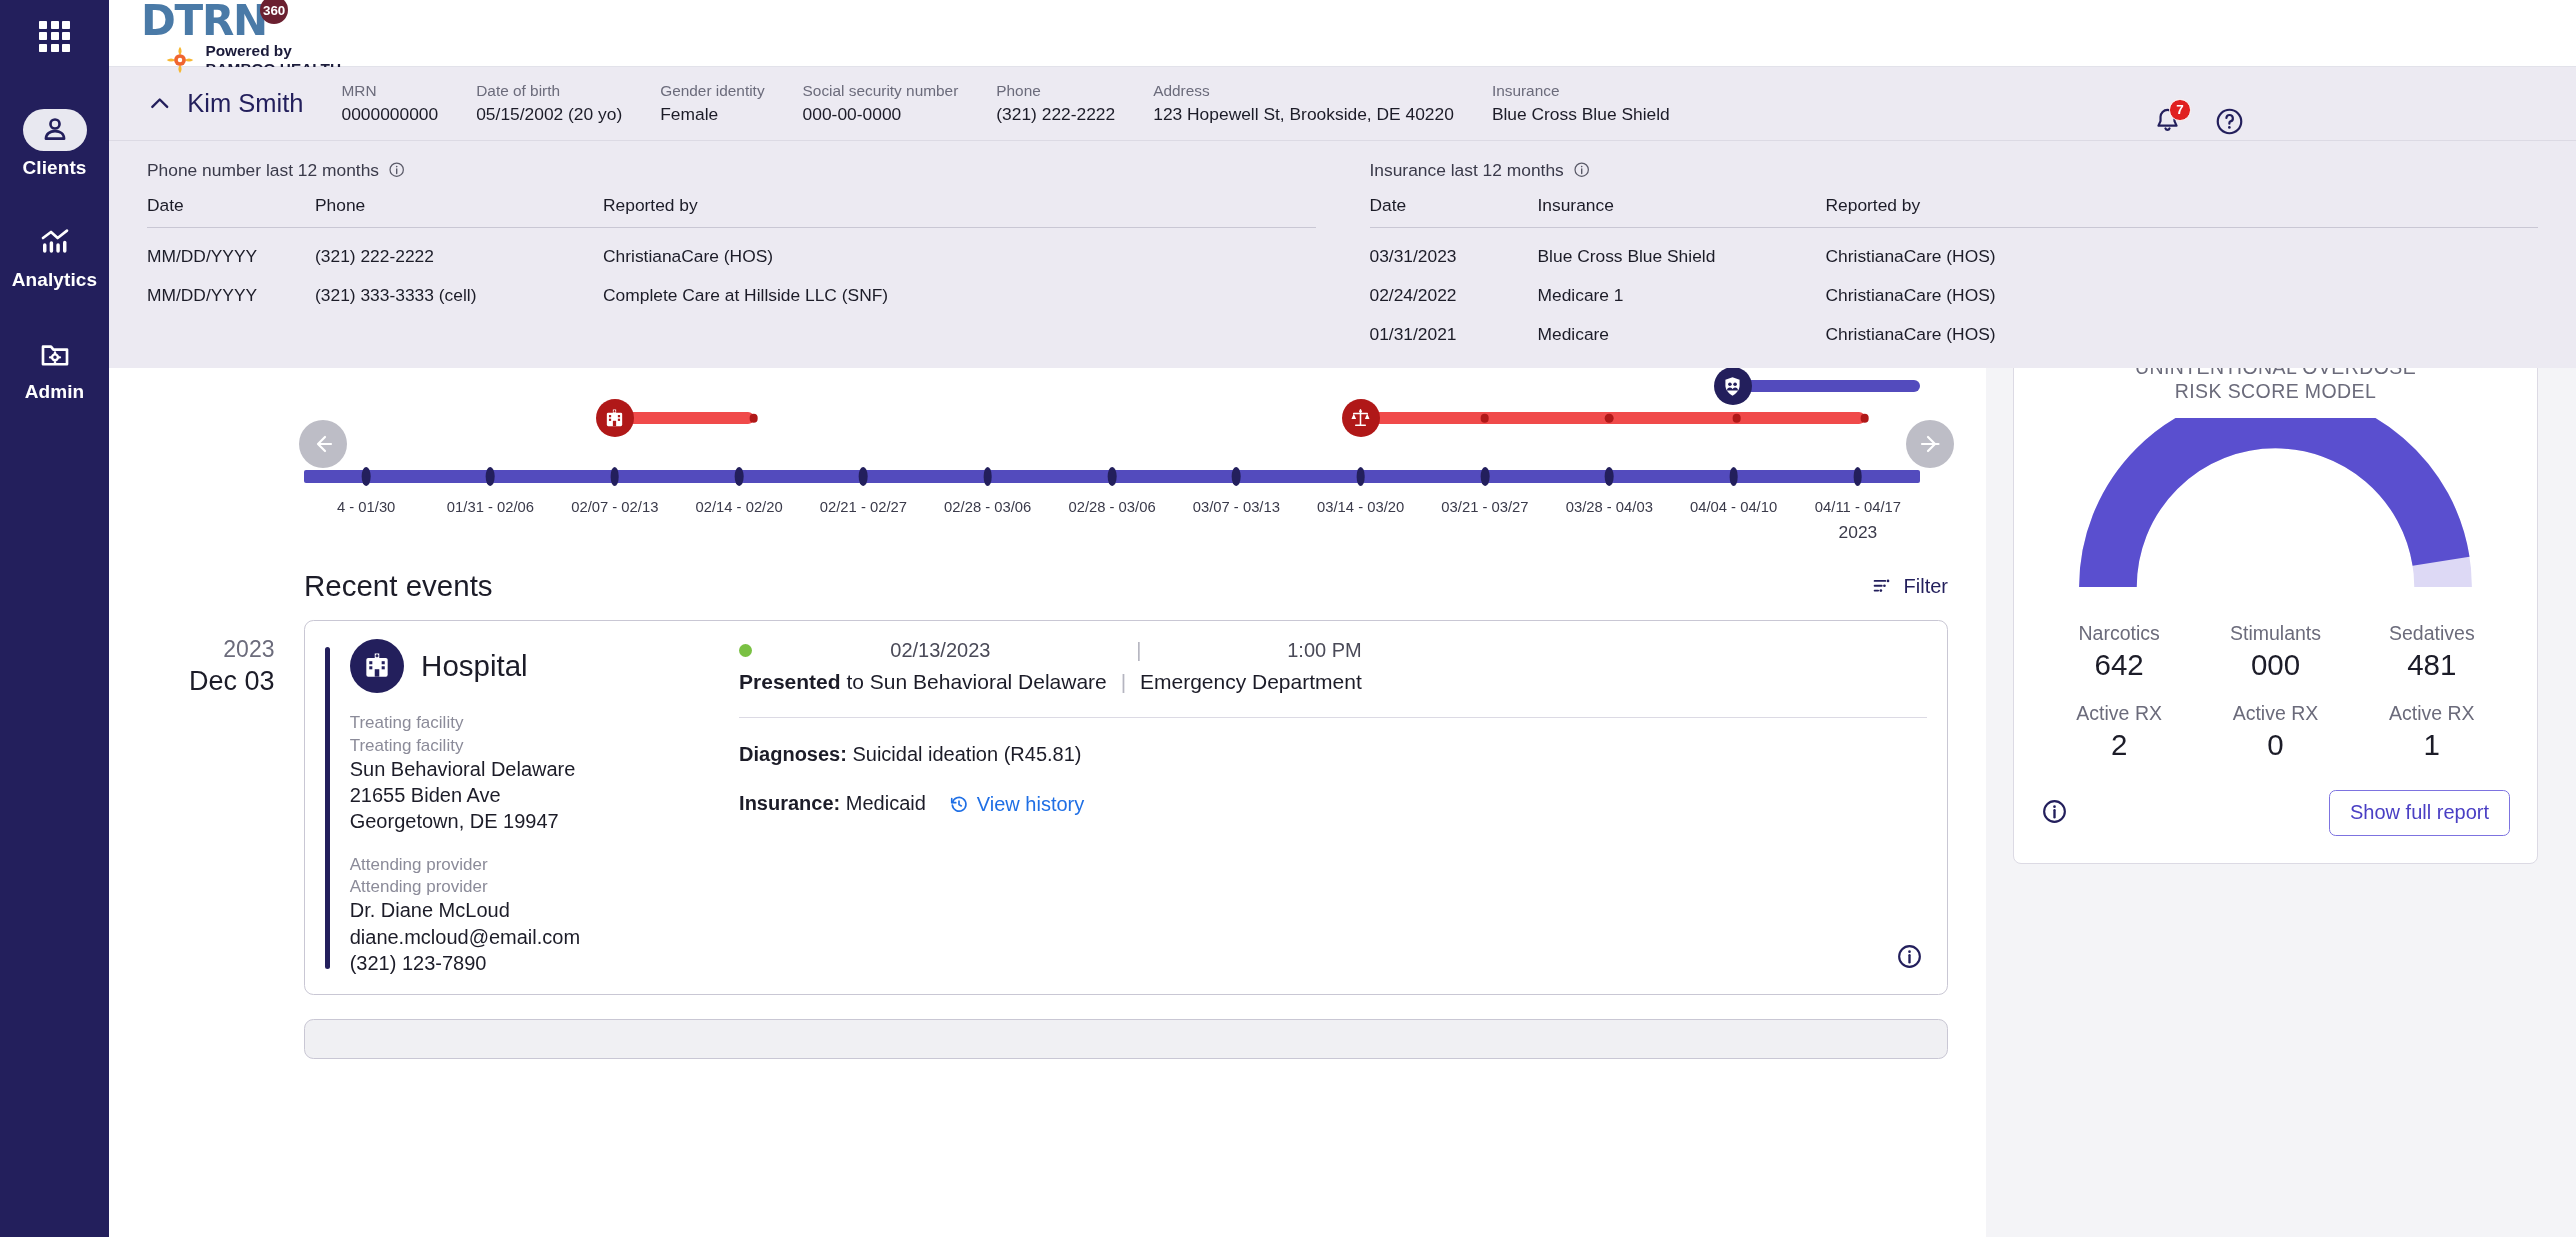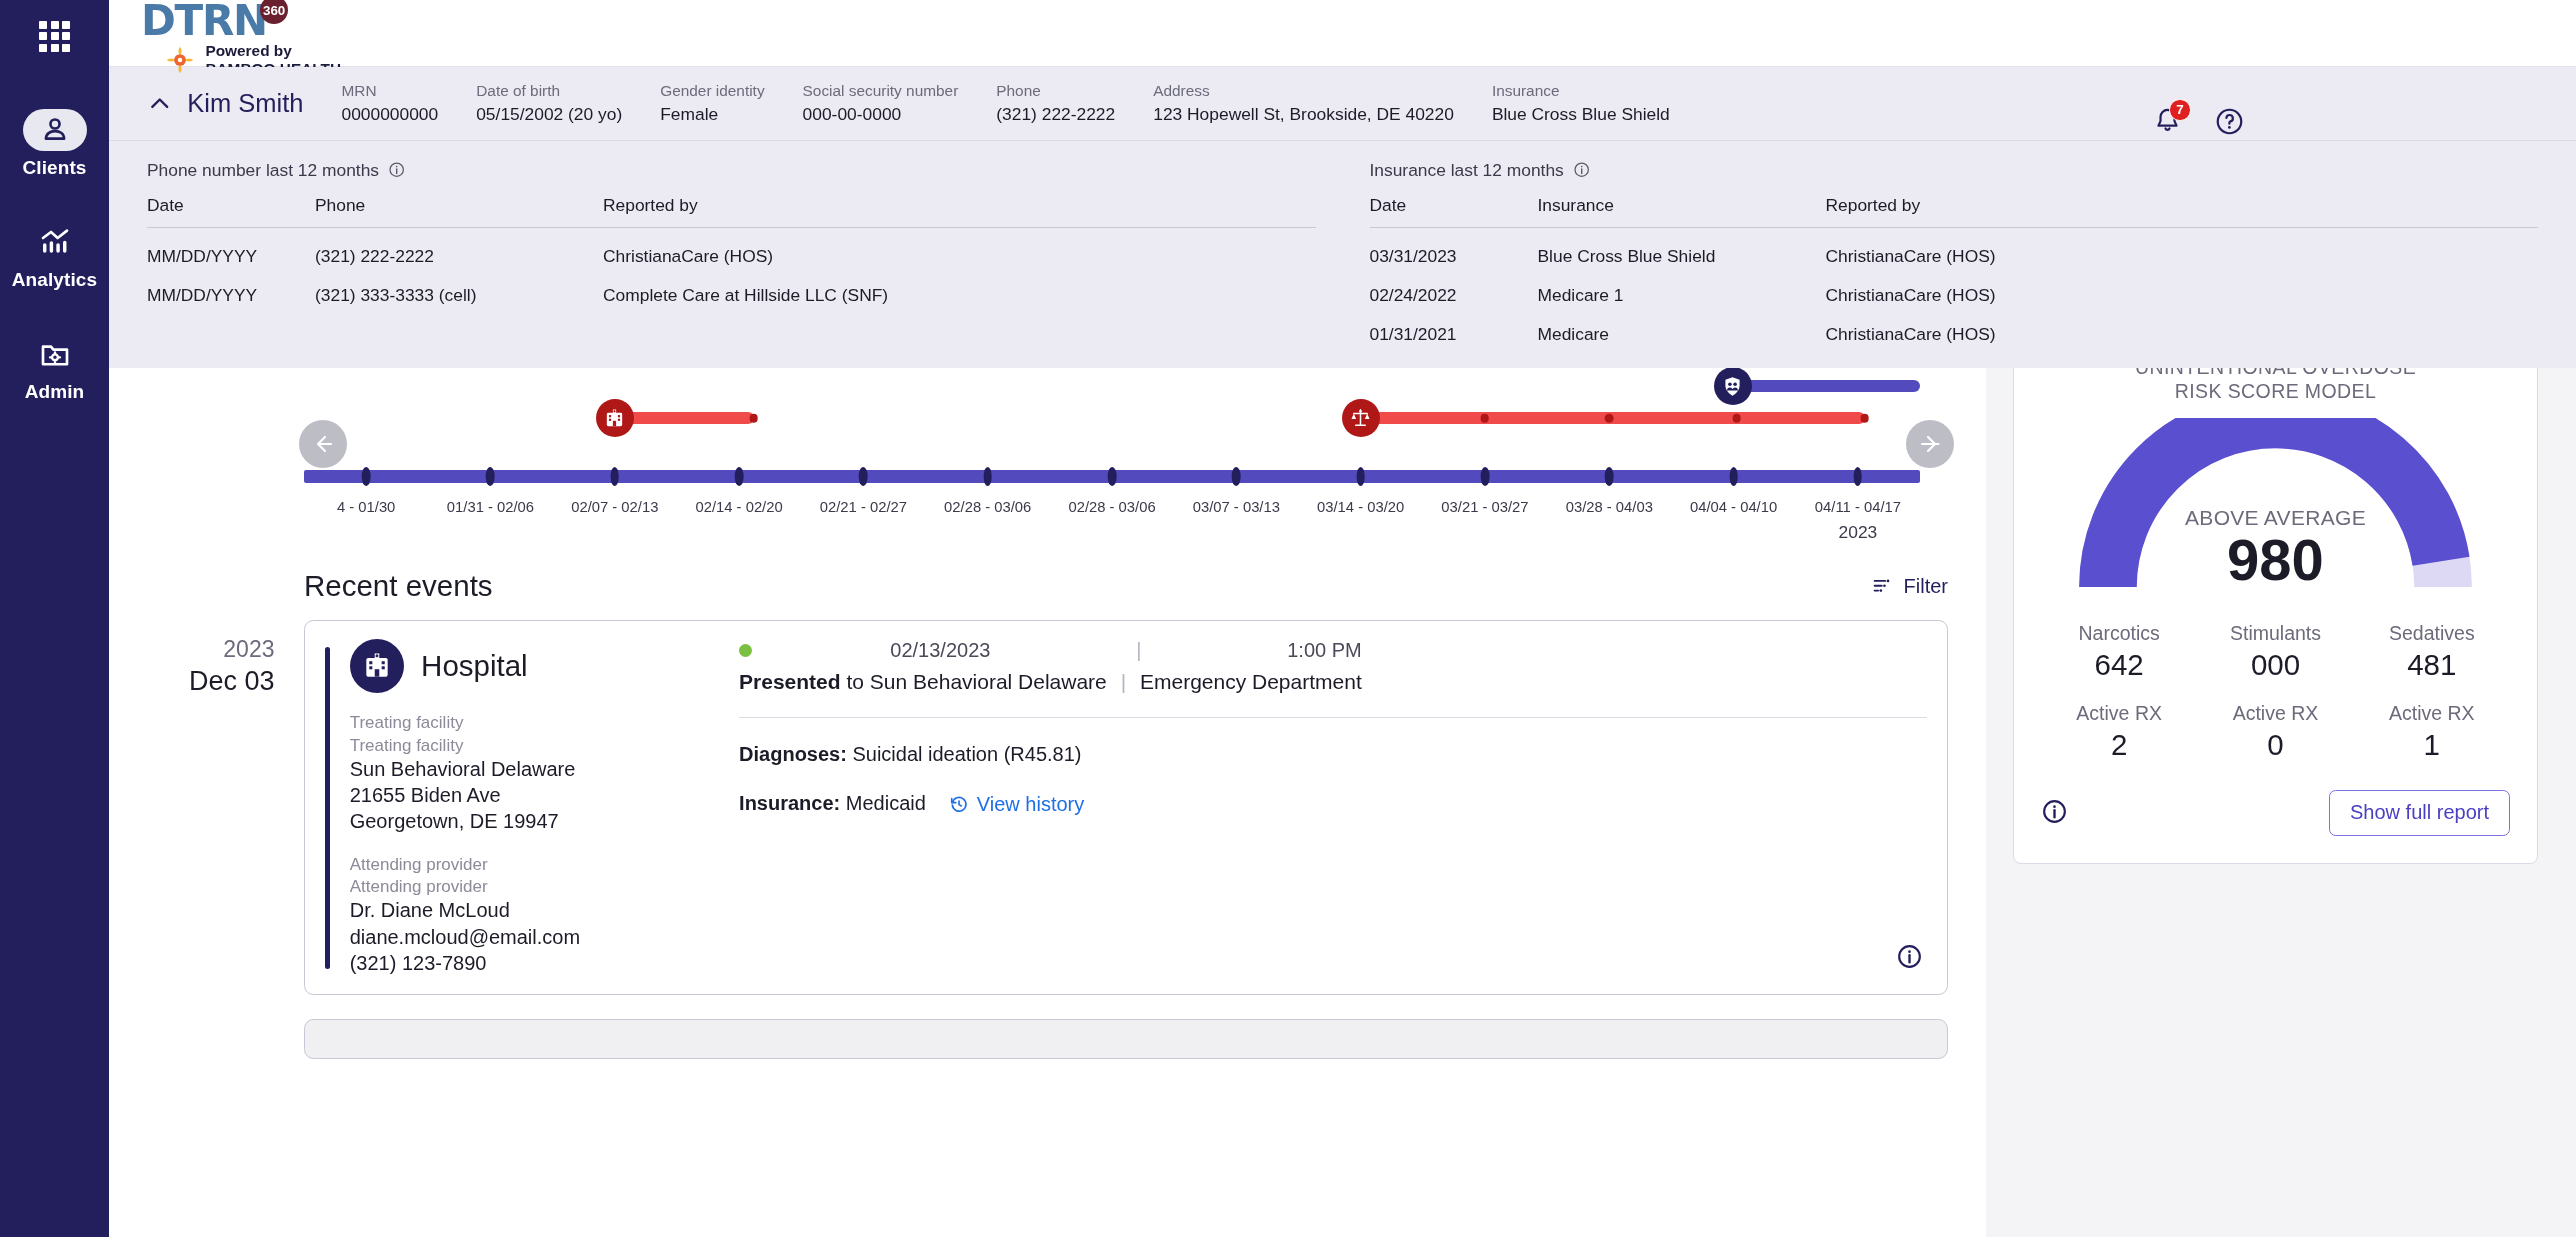--- a/index.html
+++ b/index.html
@@ -743,24 +743,20 @@
           <div class="risk-title">
             <span>UNINTENTIONAL OVERDOSE</span><br>
             <span>RISK SCORE MODEL</span>
           </div>
 
           <div class="gauge-wrap">
             <svg width="429" height="176" viewBox="0 0 640 262">
               <path d="M70 252 A250 250 0 0 1 570 252" fill="none" stroke="#ddd9f5" stroke-width="86"></path>
               <path id="gaugeFill" d="M70 252 A250 250 0 0 1 570 252" fill="none" stroke="#5a4fcf" stroke-width="86" stroke-dasharray="746.2331176757813 785.508544921875"></path>
             </svg>
-            <div class="gauge-center">
-              <div class="gauge-label">ABOVE AVERAGE</div>
-              <div class="gauge-score">980</div>
-            </div>
           </div>
 
           <div class="metrics">
             <div class="metric">
               <div class="m-lbl">Narcotics</div>
               <div class="m-val">642</div>
               <div class="m-sub">Active RX</div>
               <div class="m-sub-val">2</div>
             </div>
             <div class="metric">

